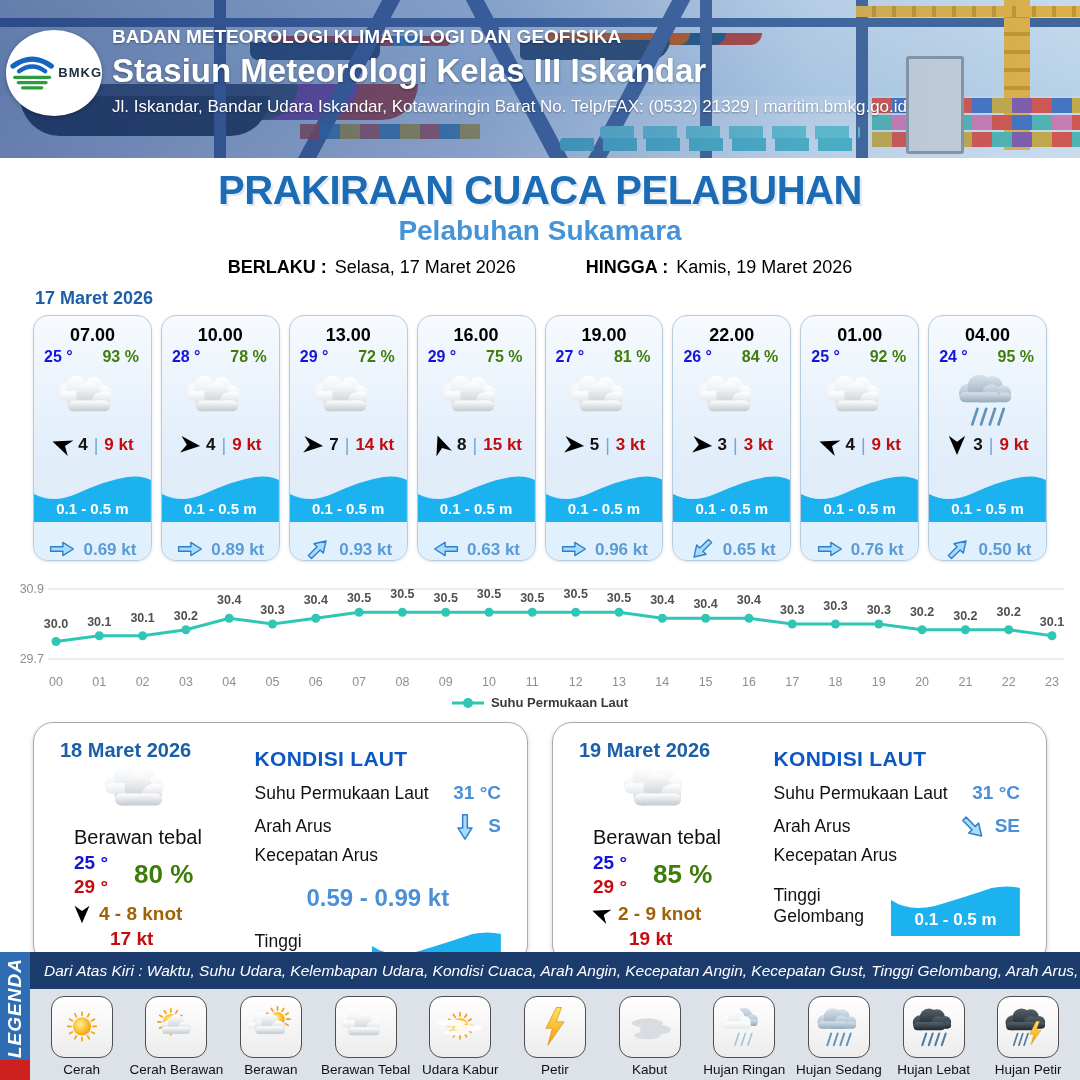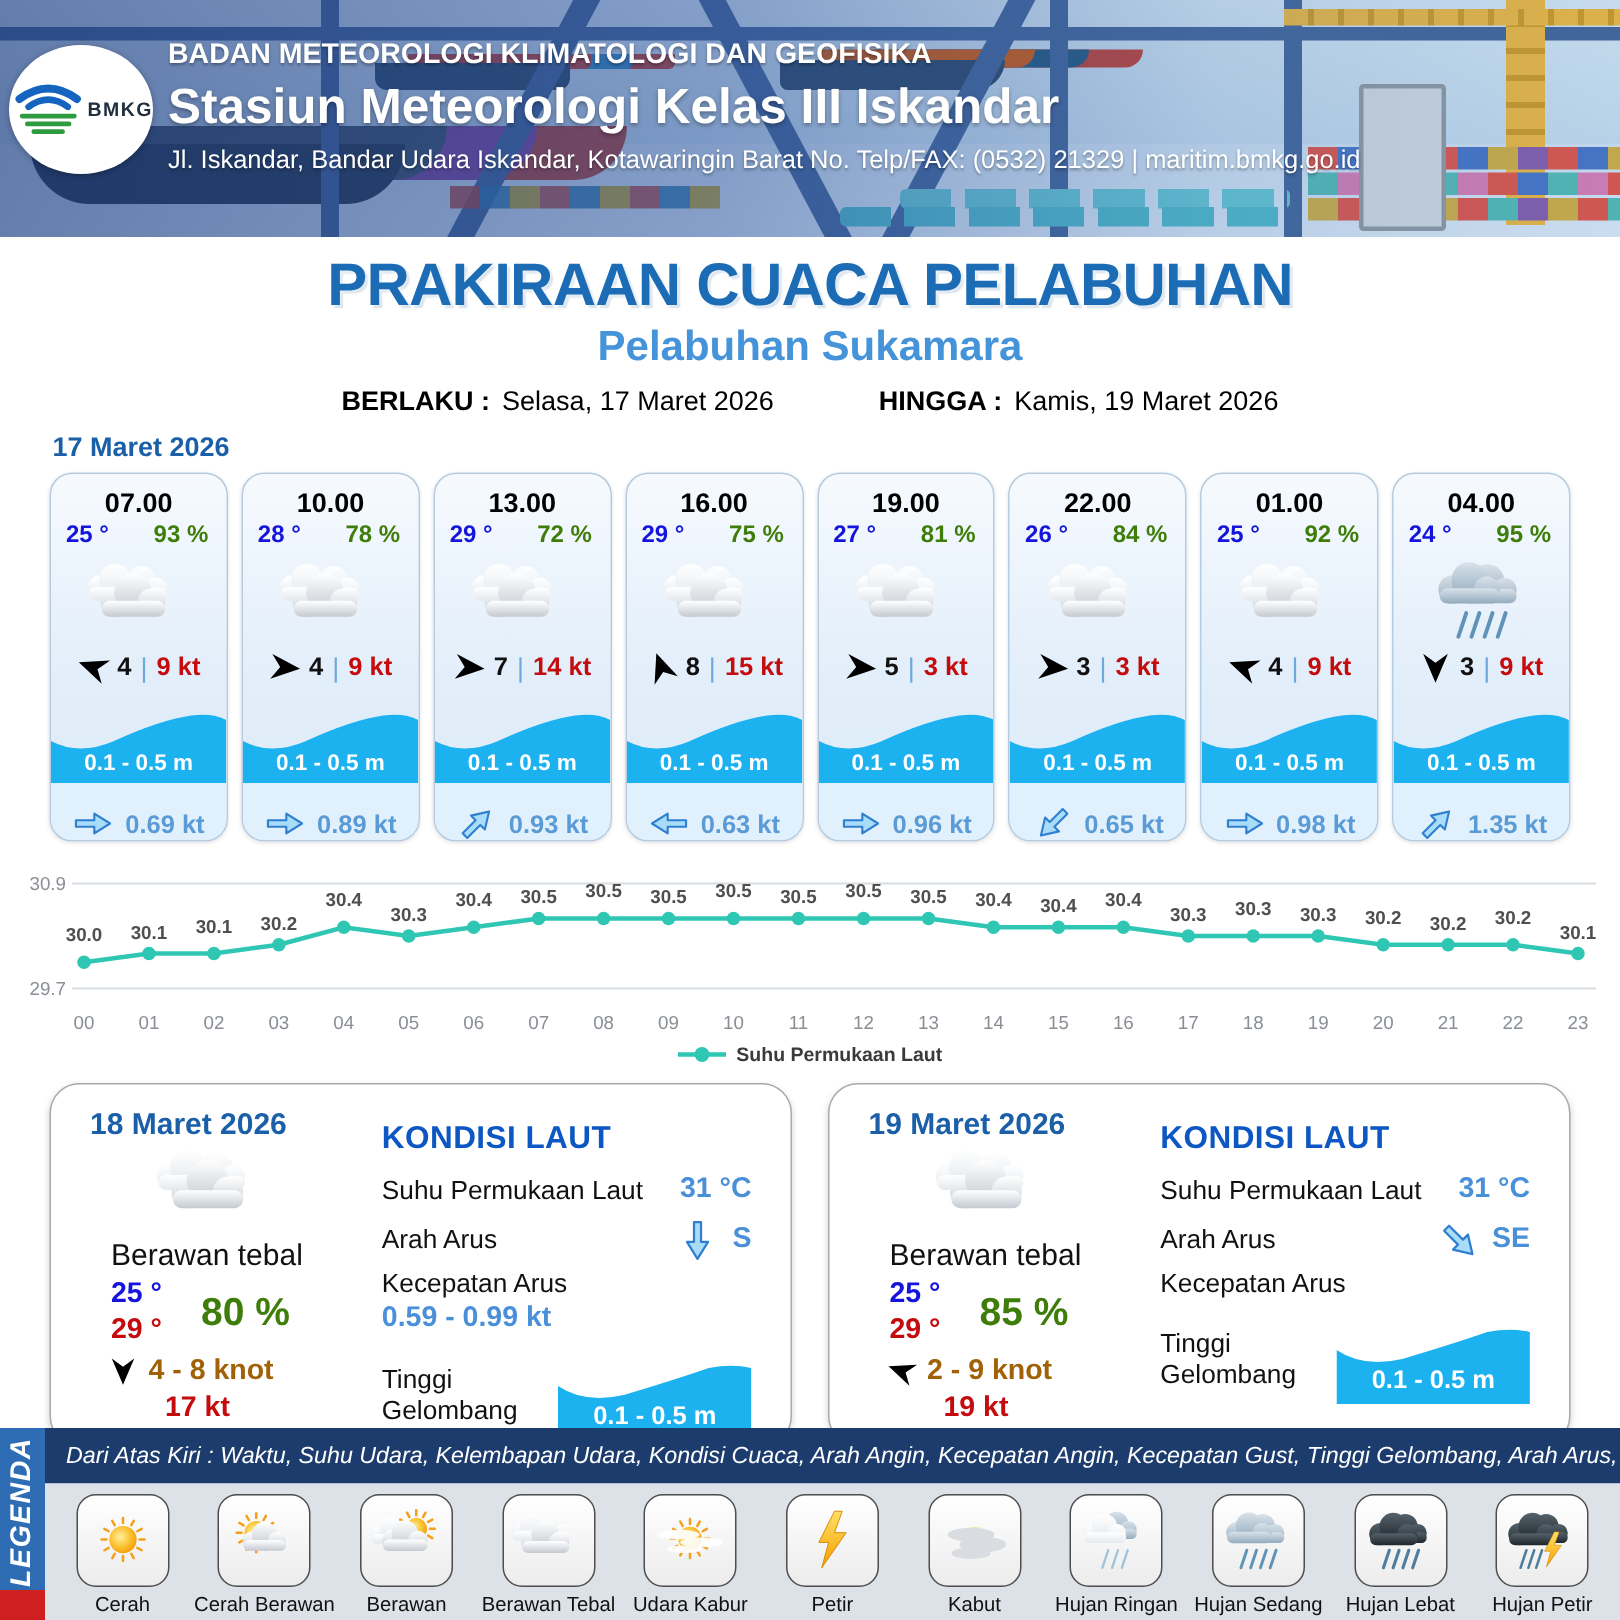--- a/index.html
+++ b/index.html
@@ -114,21 +114,21 @@
   .dwind .pointer-wrap,.dwind .pointer{width:20px;height:20px;}
   .dwr{font-size:19px;font-weight:700;color:#a16207;}
   .dgust{margin:3px 0 0 76px;font-size:19px;font-weight:700;color:#c40b0e;}
   .dright{flex:1;position:relative;padding:24px 26px 0 4px;}
   .sea-title{font-size:21px;font-weight:800;color:#0d57c4;letter-spacing:.3px;}
   .searow{display:flex;justify-content:space-between;align-items:center;margin-top:11px;}
   .sea-lbl{font-size:17.5px;color:#111;}
   .sea-val{font-size:19px;font-weight:700;color:#4a90d9;}
   .arrow-combo{display:flex;align-items:center;gap:8px;}
   .arrow-combo .blockarrow{width:30px;height:24px;}
-  .sea-speed{display:block;text-align:left;margin-top:2px;font-size:19px;font-weight:700;color:#4a90d9;}
+  .sea-speed{display:block;text-align:center;margin-top:18px;font-size:24px;font-weight:700;color:#4a90d9;}
   .waverow{margin-top:10px;display:flex;justify-content:space-between;align-items:center;}
   .wavebox{position:relative;width:156px;height:58px;margin-top:2px;}
   .wavebox svg{position:absolute;inset:0;width:100%;height:100%;}
   .wavebox path{fill:#1cb2f0;}
   .wavebox span{position:absolute;bottom:6px;left:0;right:0;text-align:center;font-size:17px;font-weight:700;color:#fff;}
 
   
   .legendbar{position:absolute;top:952px;left:0;width:1080px;height:128px;}
   .lg-strip{position:absolute;left:0;top:0;width:30px;height:128px;background:#2e6db4;}
   .lg-title{position:absolute;top:4px;left:0;width:30px;height:104px;display:flex;align-items:center;justify-content:center;
@@ -586,21 +586,21 @@
               <path d="M0 30 Q16 40 36 30 Q62 16 80 13 Q92 11 100 16 L100 58 L0 58 Z"></path>
             </svg>
       <span>0.1 - 0.5 m</span>
     </div>
     <div class="fcur">
       <span class="ba-wrap" style="transform: rotate(0deg);">
               <svg class="blockarrow" viewBox="0 0 32 24">
                 <path d="M3 9.5 H17 V4.5 L29 12 L17 19.5 V14.5 H3 Z"></path>
               </svg>
             </span>
-      <span class="fcv">0.98 kt</span>
+      <span class="fcv">0.76 kt</span>
     </div>
   </div>
 
   <div class="fcard">
     <div class="ftime">04.00</div>
     <div class="ftrow">
       <span class="ftemp">24 °</span>
       <span class="fhum">95 %</span>
     </div>
     <div class="ficon"><svg viewBox="0 0 80 64" overflow="visible">
@@ -638,21 +638,21 @@
               <path d="M0 30 Q16 40 36 30 Q62 16 80 13 Q92 11 100 16 L100 58 L0 58 Z"></path>
             </svg>
       <span>0.1 - 0.5 m</span>
     </div>
     <div class="fcur">
       <span class="ba-wrap" style="transform: rotate(-45deg);">
               <svg class="blockarrow" viewBox="0 0 32 24">
                 <path d="M3 9.5 H17 V4.5 L29 12 L17 19.5 V14.5 H3 Z"></path>
               </svg>
             </span>
-      <span class="fcv">1.35 kt</span>
+      <span class="fcv">0.50 kt</span>
     </div>
   </div>
 </div>
 
     <div class="chartwrap">
       <svg id="sst-chart" width="1064" height="120">
           <line x1="40" x2="1056" y1="86.0" y2="86.0" stroke="#d8dde2" stroke-width="1.2"></line>
           <text class="ax" x="36" y="90.0" text-anchor="end">29.7</text>
           <line x1="40" x2="1056" y1="16.0" y2="16.0" stroke="#d8dde2" stroke-width="1.2"></line>
           <text class="ax" x="36" y="20.0" text-anchor="end">30.9</text>

